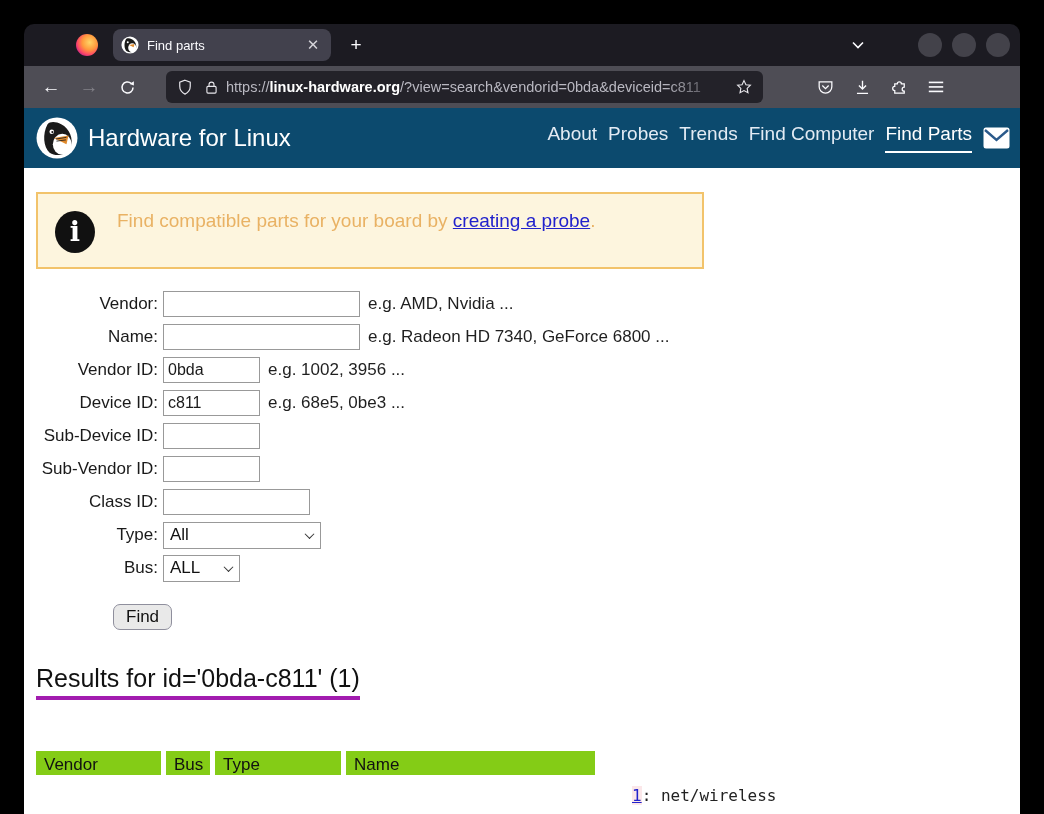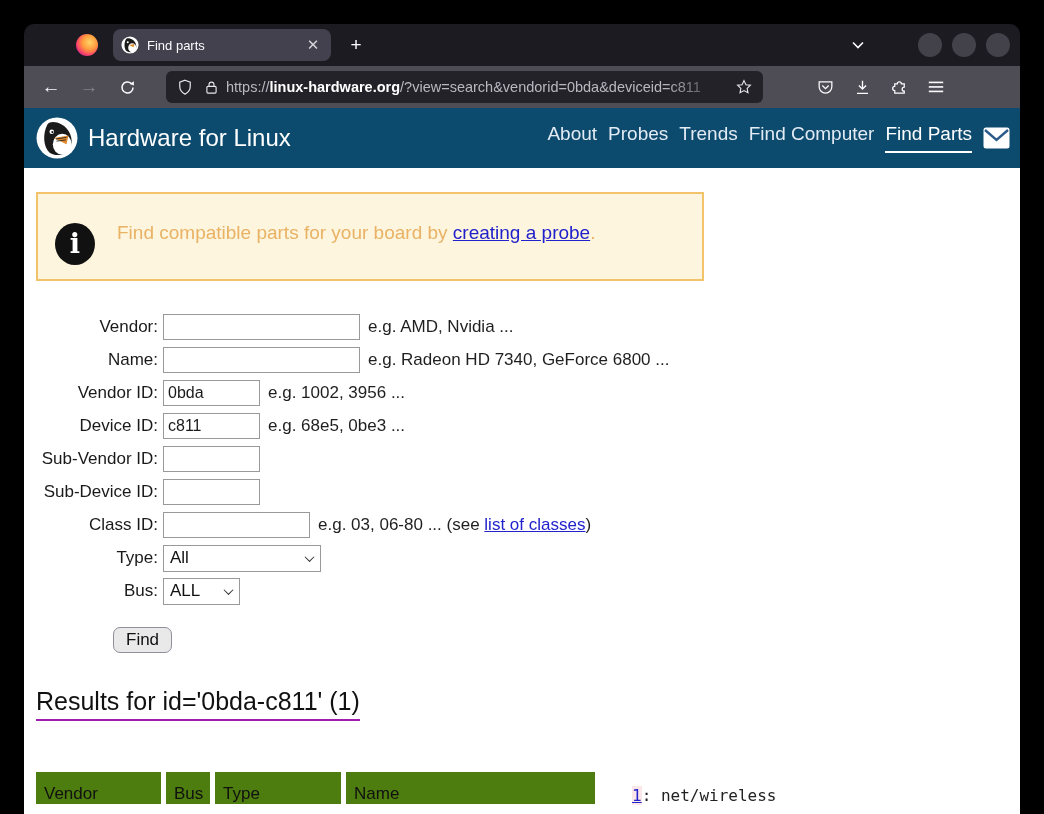--- a/index.html
+++ b/index.html
@@ -41,49 +41,49 @@
   .siteheader { height:60px; background:#0c4a6e; display:flex; align-items:center; flex:0 0 auto; }
   .logo { width:42px; height:42px; margin-left:12px; flex:0 0 auto; }
   .site-title { color:#ffffff; font-size:24px; margin-left:10px; white-space:nowrap; }
   .site-nav { margin-left:auto; display:flex; align-items:center; gap:11px; margin-right:10px; }
   .nav-item { color:#e3ebf4; font-size:19px; white-space:nowrap; padding-bottom:6px; border-bottom:2px solid transparent; }
   .nav-item.active { color:#ffffff; border-bottom:2px solid #ffffff; }
 
   
   .page { flex:1; background:#ffffff; position:relative; color:#1a1a1a; overflow:hidden; }
   .infobox { margin:24px 0 0 12px; width:668px; background:#fdf5de; border:2px solid #f2c36b;
-             padding:20px 16px 14px 17px; font-size:19px; color:#e9b264; text-align:justify; line-height:38px; }
+             padding:8px 16px 14px 17px; font-size:19px; color:#e9b264; text-align:justify; line-height:38px; }
   .info-i { display:inline-flex; width:40px; height:42px; background:#111111; border-radius:50%;
             color:#ffffff; align-items:center; justify-content:center;
             font-family:"DejaVu Serif", serif; font-weight:bold; font-size:27px; vertical-align:-14px; margin-right:22px; }
   a.blue, .blue { color:#2222cc; text-decoration:underline; }
 
   
-  .hwform { margin-top:33px; }
+  .hwform { margin-top:22px; }
   .frow { display:flex; align-items:center; margin-bottom:7px; height:26px; font-size:17px; }
   .flabel { width:139px; text-align:right; padding-right:5px; color:#1a1a1a; }
   .frow input { height:26px; border:1px solid #999; background:#fff; font-size:16px; padding:0 4px;
                 font-family:"Liberation Sans", sans-serif; color:#1a1a1a; }
   .in-lg { width:197px; } .in-sm { width:97px; } .in-md { width:147px; }
   .hint { font-size:17px; color:#1f1f1f; margin-left:8px; white-space:nowrap; }
   .select { height:27px; border:1px solid #999; background:#fff; display:flex; align-items:center;
             padding:0 7px 0 6px; font-size:17px; color:#111; }
   .sel-lg { width:158px; } .sel-sm { width:77px; }
   .select .chevron { margin-left:auto; width:7px; height:7px; border-right:1.6px solid #333;
                      border-bottom:1.6px solid #333; transform:rotate(45deg) translate(-1px,-1px); }
   .findbtn { margin:16px 0 0 89px; font-size:17px; color:#111; background:#e9e9e9;
              border:1px solid #8f8f9d; border-radius:7px; padding:2px 12px;
              font-family:"Liberation Sans", sans-serif; }
 
   
   .results-heading { margin:34px 0 0 12px; font-size:25px; color:#111; display:inline-block;
-                     border-bottom:2px solid #a21caf; padding-bottom:3px; font-weight:normal; }
+                     border-bottom:4px solid #a21caf; padding-bottom:3px; font-weight:normal; }
   .results-table { border-collapse:separate; border-spacing:5px; margin:46px 0 0 7px; }
-  .results-table td { background:#4d7c0f; height:18px; font-size:17px; color:#111;
-                      padding:12px 0 0 8px; vertical-align:middle; }
+  .results-table td { background:#84cc16; height:18px; font-size:17px; color:#111;
+                      padding:4px 0 0 8px; vertical-align:middle; }
   .col-vendor { width:125px; } .col-bus { width:44px; } .col-type { width:126px; } .col-name { width:249px; }
   .classlist { position:absolute; left:608px; top:618px; font-family:"DejaVu Sans Mono", monospace;
                font-size:16px; color:#222; }
   .classlist .idx { background:#fbe7e9; }
 
   svg { display:block; }
 </style>
 </head>
 <body>
 
@@ -217,31 +217,30 @@
           <label class="flabel">Vendor ID:</label>
           <input class="in-sm" value="0bda" style="">
           <span class="hint">e.g. 1002, 3956 ...</span>
         </div>
         <div class="frow">
           <label class="flabel">Device ID:</label>
           <input class="in-sm" value="c811" style="">
           <span class="hint">e.g. 68e5, 0be3 ...</span>
         </div>
         <div class="frow">
+          <label class="flabel">Sub-Device ID:</label>
+          <input class="in-sm" value="" style="">
+        </div>
+        <div class="frow">
           <label class="flabel">Sub-Vendor ID:</label>
           <input class="in-sm" value="" style="">
         </div>
         <div class="frow">
-          <label class="flabel">Sub-Device ID:</label>
-          <input class="in-sm" value="" style="">
-        </div>
-        <div class="frow">
           <label class="flabel">Class ID:</label>
           <input class="in-md" value="" style="">
-          <span class="hint"><span>e.g. 03, 06-80 ... (see </span><a class="blue" href="#">list of classes</a><span>)</span></span>
         </div>
         <div class="frow">
           <label class="flabel">Type:</label>
           <div class="select sel-lg">
             <span>All</span>
             <span class="chevron"></span>
           </div>
         </div>
         <div class="frow">
           <label class="flabel">Bus:</label>

